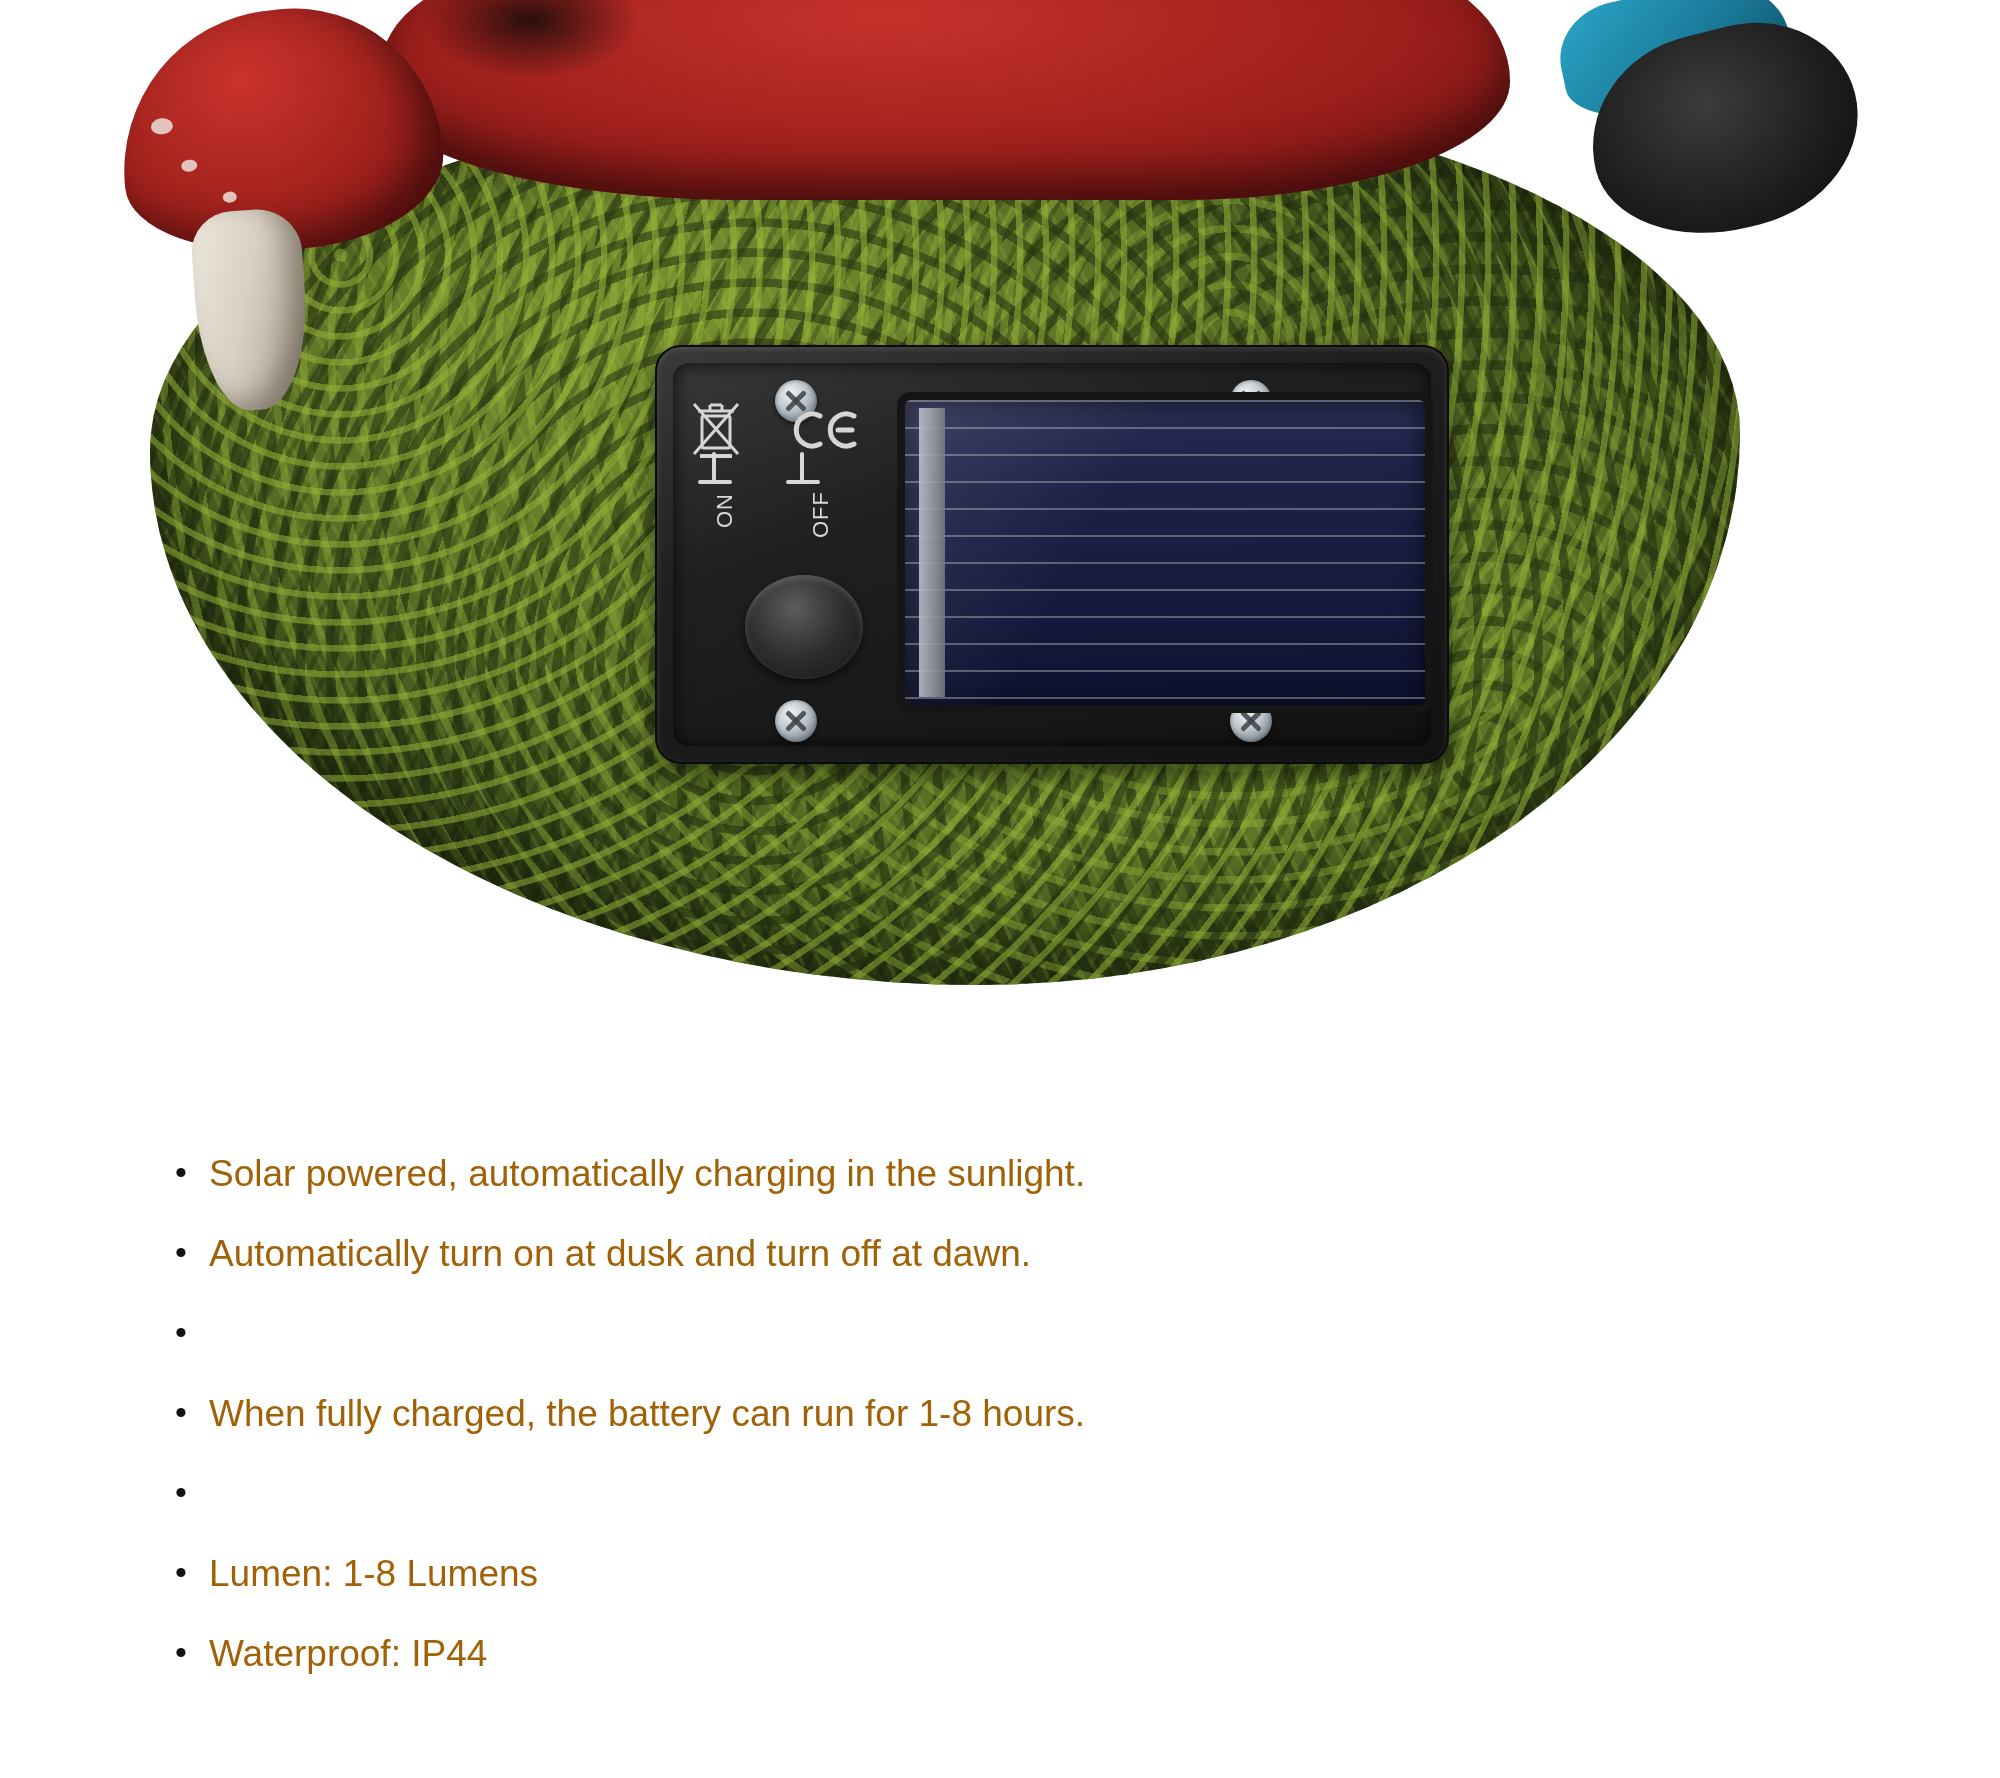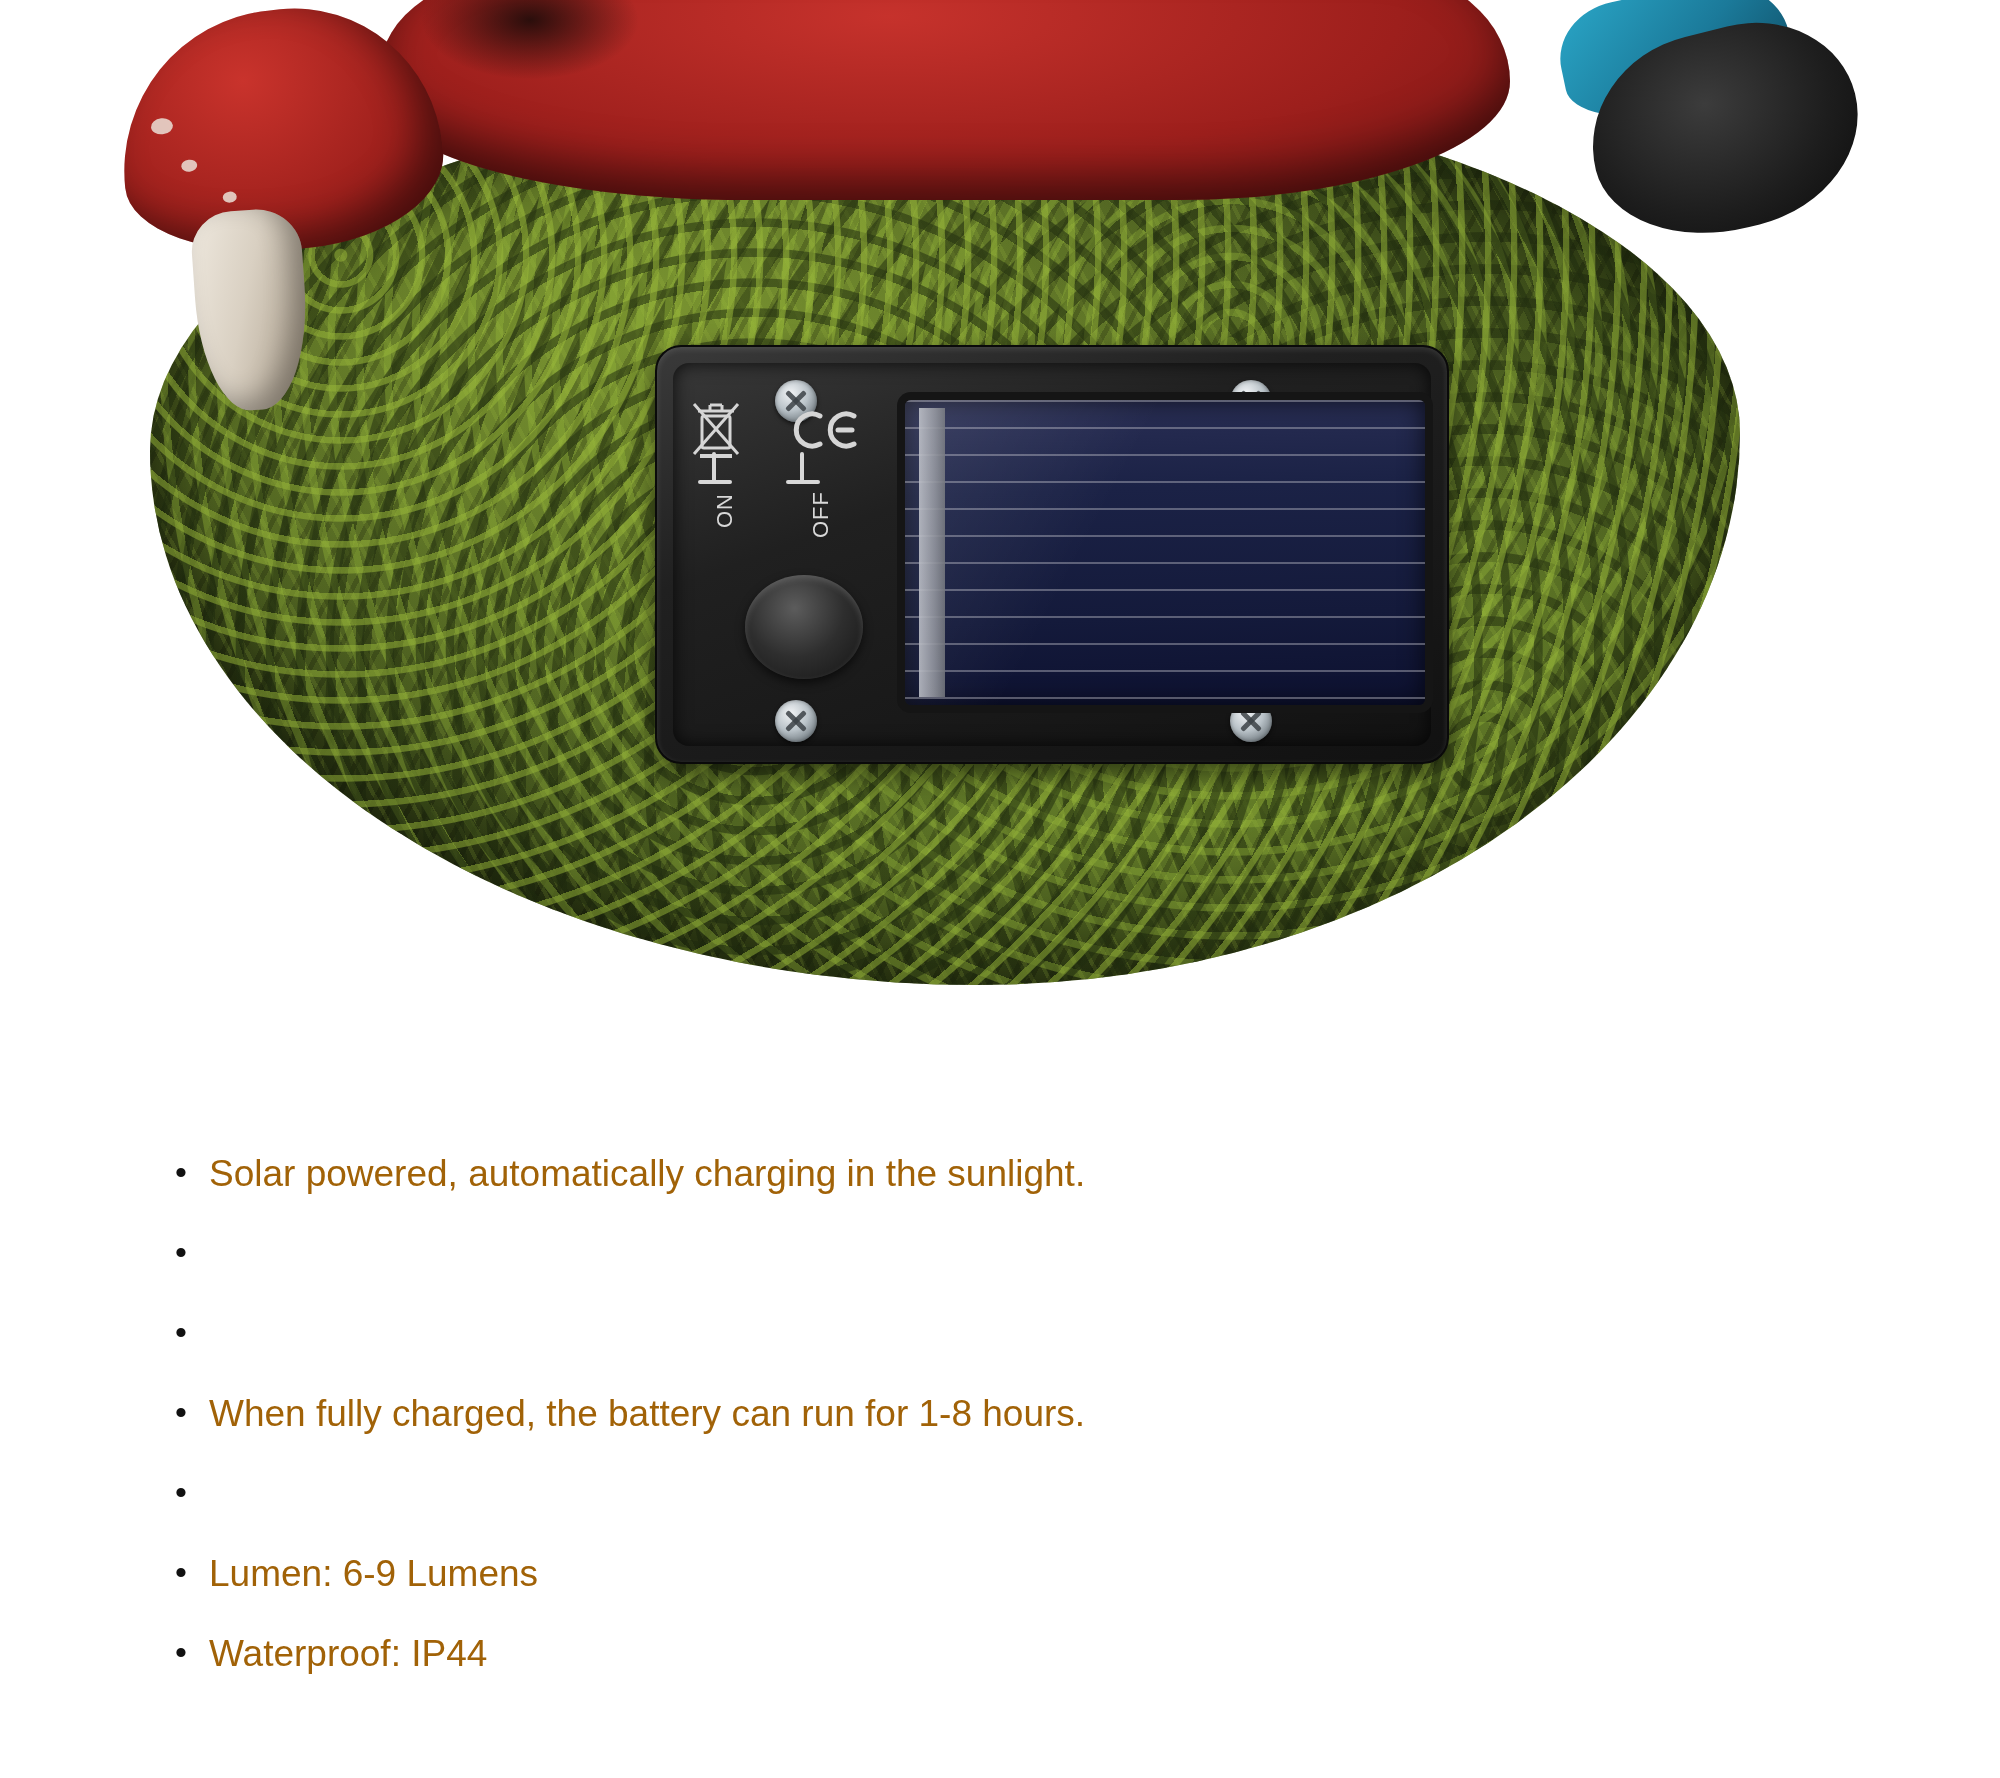--- a/index.html
+++ b/index.html
@@ -347,38 +347,39 @@
 
 <ul class="features" style="list-style:none;">
 
   <li class="feature-row">
     <span class="bullet">•</span>
     <span class="feature-text">Solar powered, automatically charging in the sunlight.</span>
   </li>
 
   <li class="feature-row">
     <span class="bullet">•</span>
+    <span class="feature-text">Automatically turn on at dusk and turn off at dawn.</span>
   </li>
 
   <li class="feature-row">
     <span class="bullet">•</span>
   </li>
 
   <li class="feature-row">
     <span class="bullet">•</span>
     <span class="feature-text">When fully charged, the battery can run for 1-8 hours.</span>
   </li>
 
   <li class="feature-row">
     <span class="bullet">•</span>
   </li>
 
   <li class="feature-row">
     <span class="bullet">•</span>
-    <span class="feature-text">Lumen: 6-9 Lumens</span>
+    <span class="feature-text">Lumen: 1-8 Lumens</span>
   </li>
 
   <li class="feature-row">
     <span class="bullet">•</span>
     <span class="feature-text">Waterproof: IP44</span>
   </li>
 
 </ul>
 
 </body></html>

